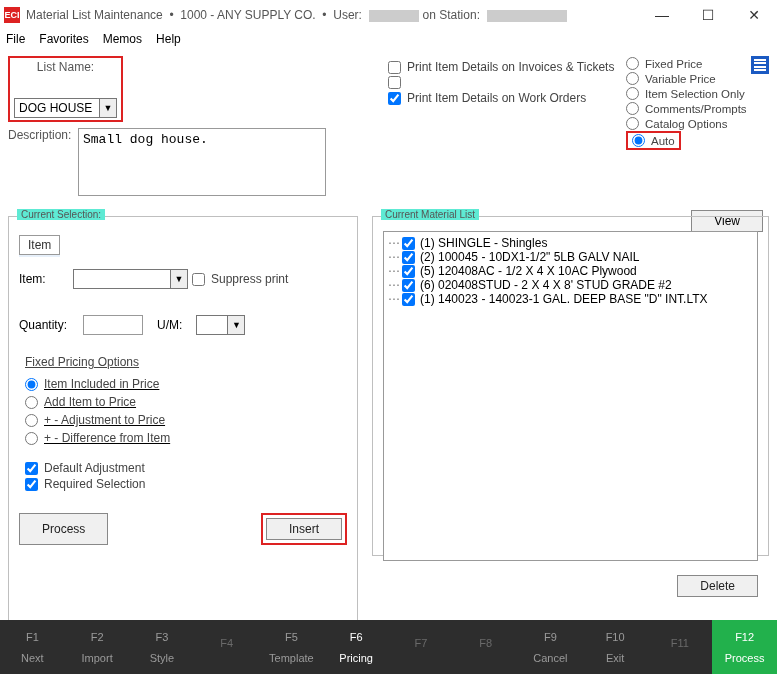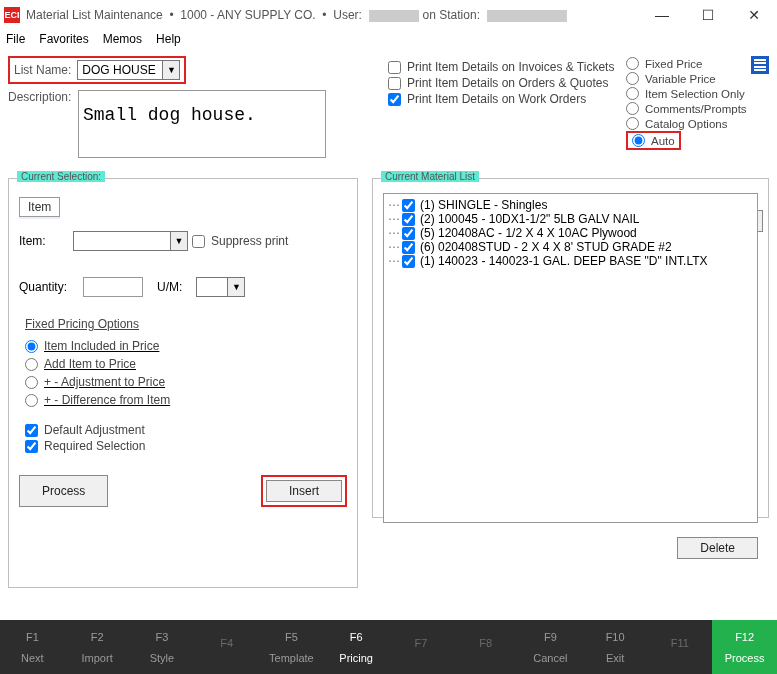--- a/index.html
+++ b/index.html
@@ -69,21 +69,22 @@
     display: flex;
     align-items: center;
     gap: 6px;
     margin-bottom: 6px;
   }
   .hl {
     border: 2px solid #d22;
     padding: 2px 4px;
     display: inline-flex;
     align-items: center;
-    gap: 6px;
+    gap: 24px;
+    flex-direction: column;
   }
   .combo {
     display: inline-flex;
     border: 1px solid #767676;
     background: #fff;
     height: 20px;
   }
   .combo input {
     border: none; outline: none;
     font: inherit;
@@ -94,26 +95,26 @@
   .combo .arrow {
     width: 17px;
     border-left: 1px solid #767676;
     display: flex; align-items:center; justify-content:center;
     font-size: 9px;
     background: #eee;
   }
   .desclbl { color:#555; }
   textarea.desc {
     font-family: "Courier New", monospace;
-    font-size: 18px;
+    font-size: 13px;
     resize: none;
     width: 248px;
     height: 68px;
     border: 1px solid #999;
-    padding: 14px 4px;
+    padding: 3px 4px;
     background: #fff;
   }
 
   .checkrow { display:flex; align-items:center; gap:4px; margin:2px 0; color:#444; }
   .radiorow { display:flex; align-items:center; gap:4px; margin:1px 0; color:#444; }
   input[type=checkbox], input[type=radio] { margin:0 2px 0 0; vertical-align:middle; }
 
   .right-options-col {
     position: relative;
     display: flex; flex-direction: column;
@@ -280,21 +281,20 @@
       </div>
     </div>
 
     <div style="flex:0 0 230px; padding-top:2px;">
       <label class="checkrow">
         <input type="checkbox" style="">
         <span>Print Item Details on Invoices &amp; Tickets</span>
       </label>
       <label class="checkrow">
         <input type="checkbox" style="">
-        <span>Print Item Details on Orders &amp; Quotes</span>
       </label>
       <label class="checkrow">
         <input type="checkbox" checked="" style="">
         <span>Print Item Details on Work Orders</span>
       </label>
     </div>
 
     <div class="right-options-col" style="flex:1;">
       <div class="bluebox">
           <span></span>

